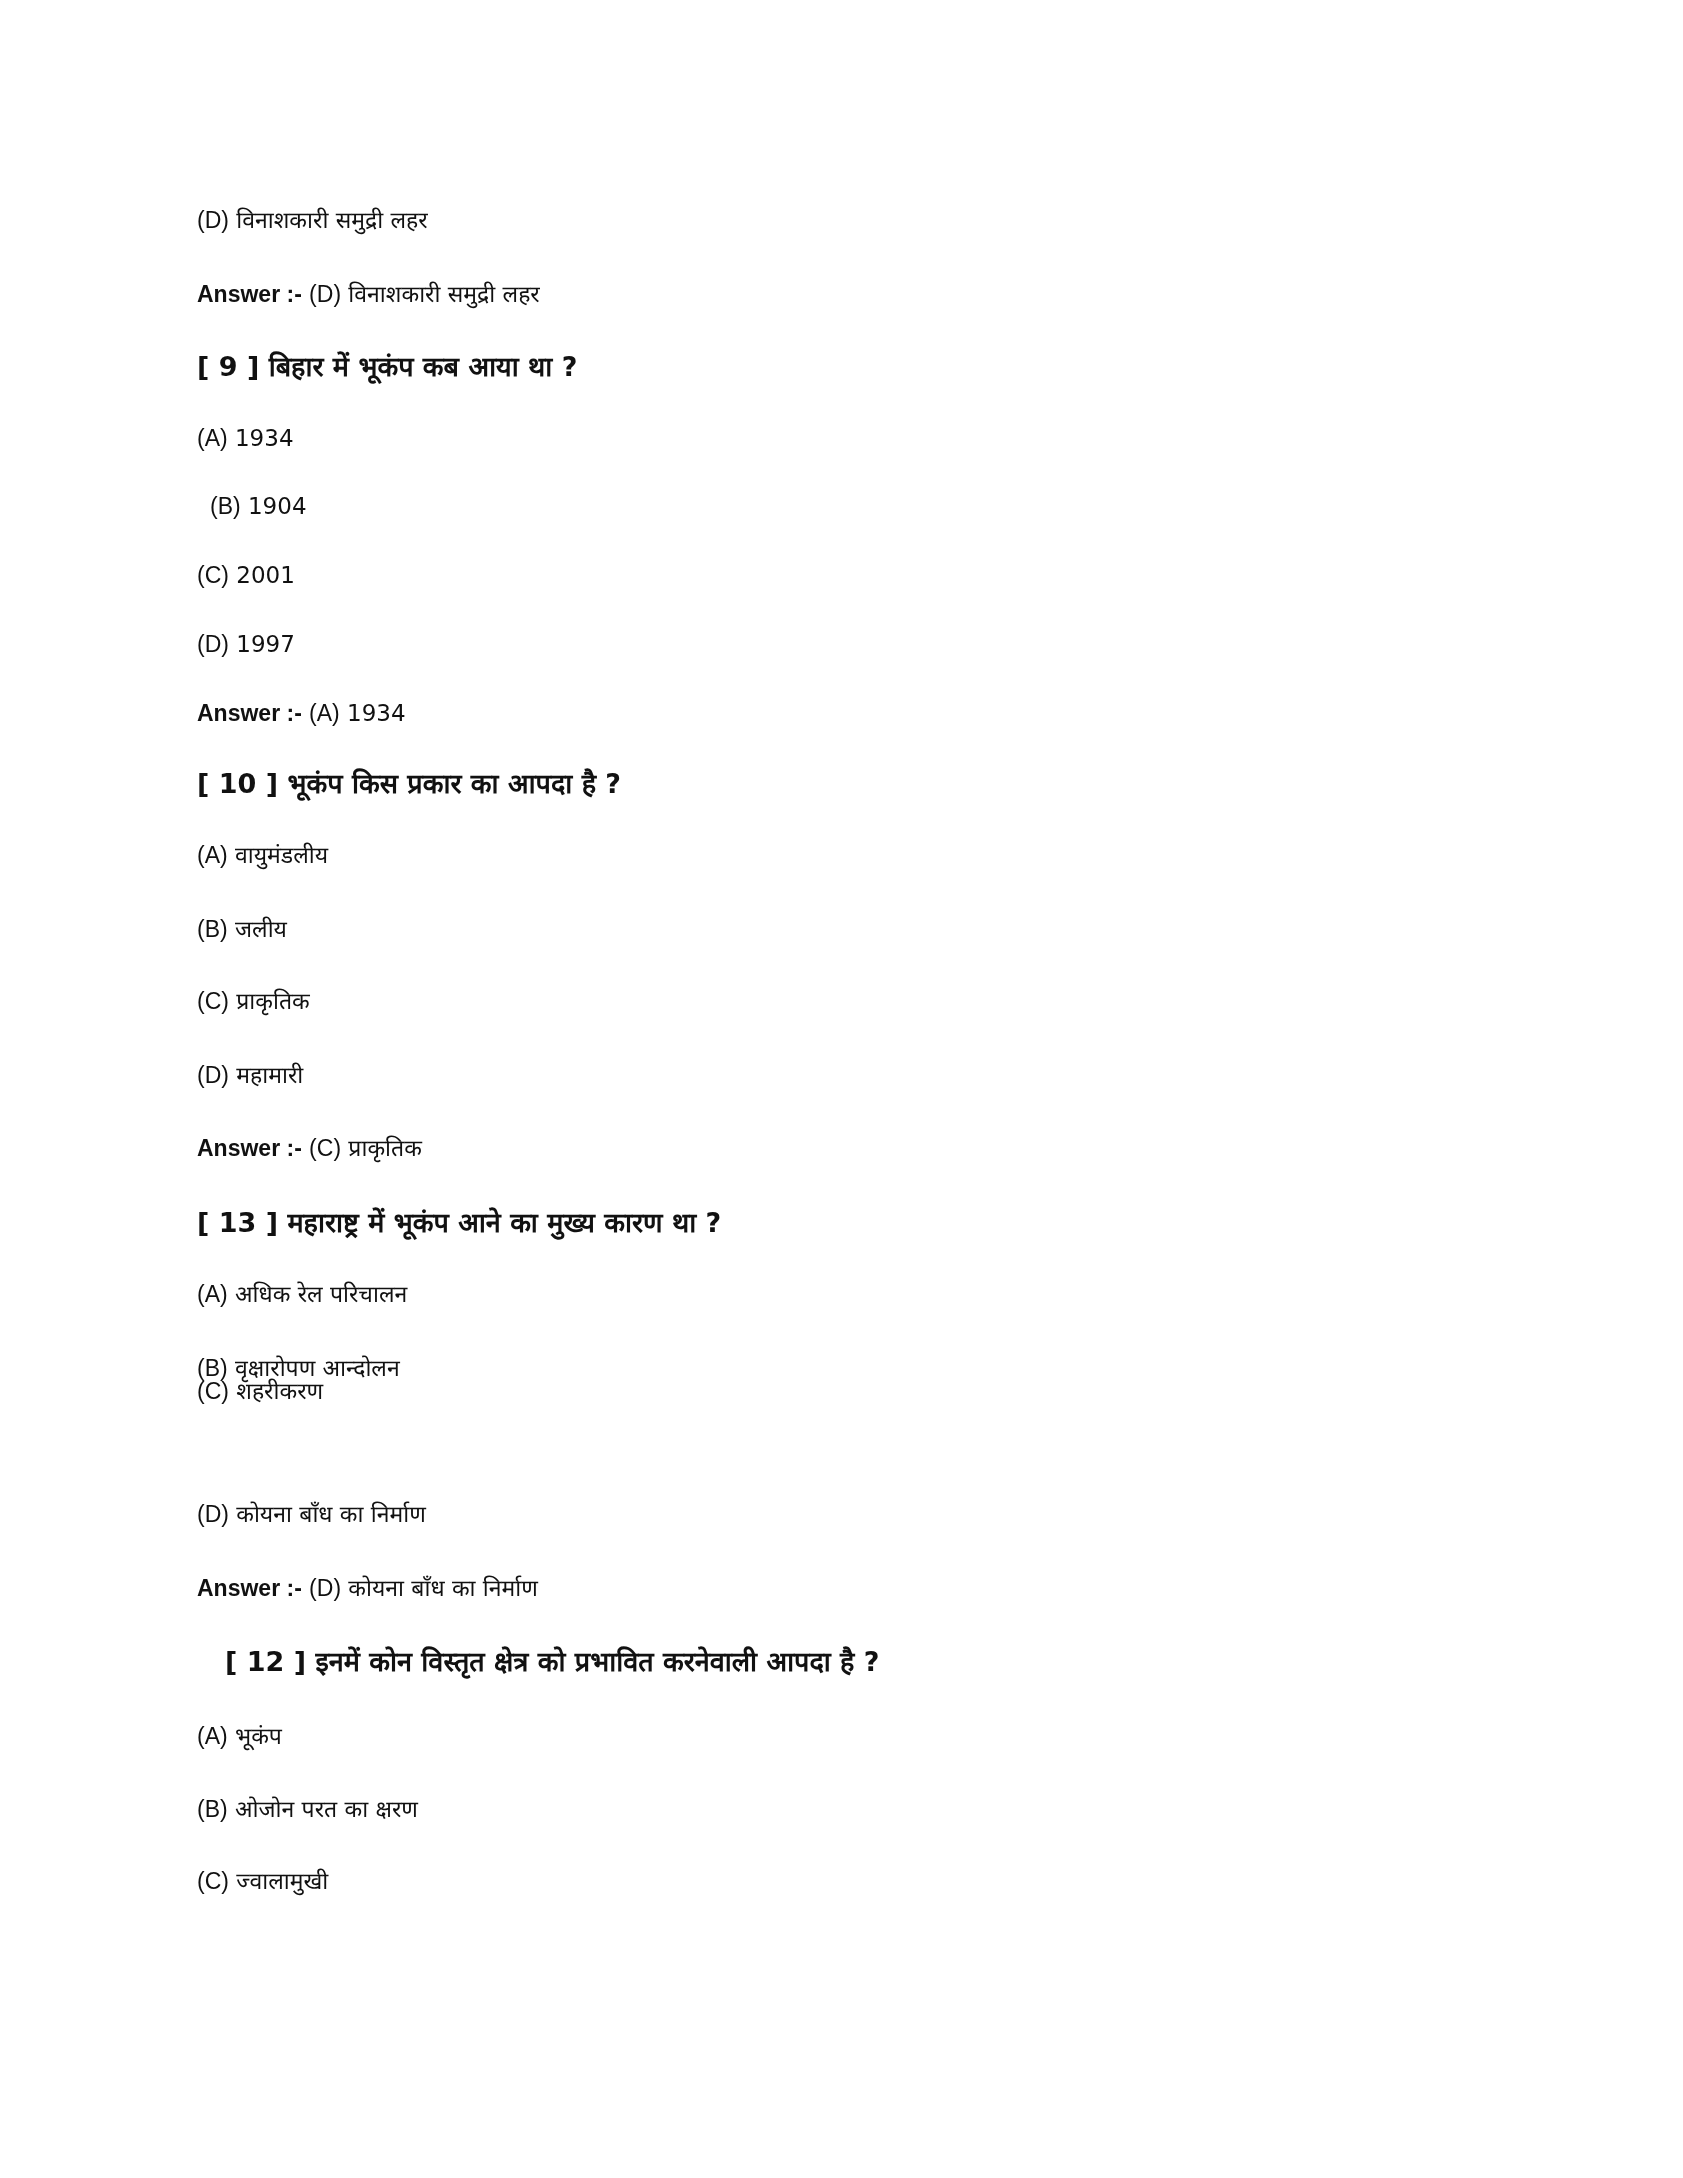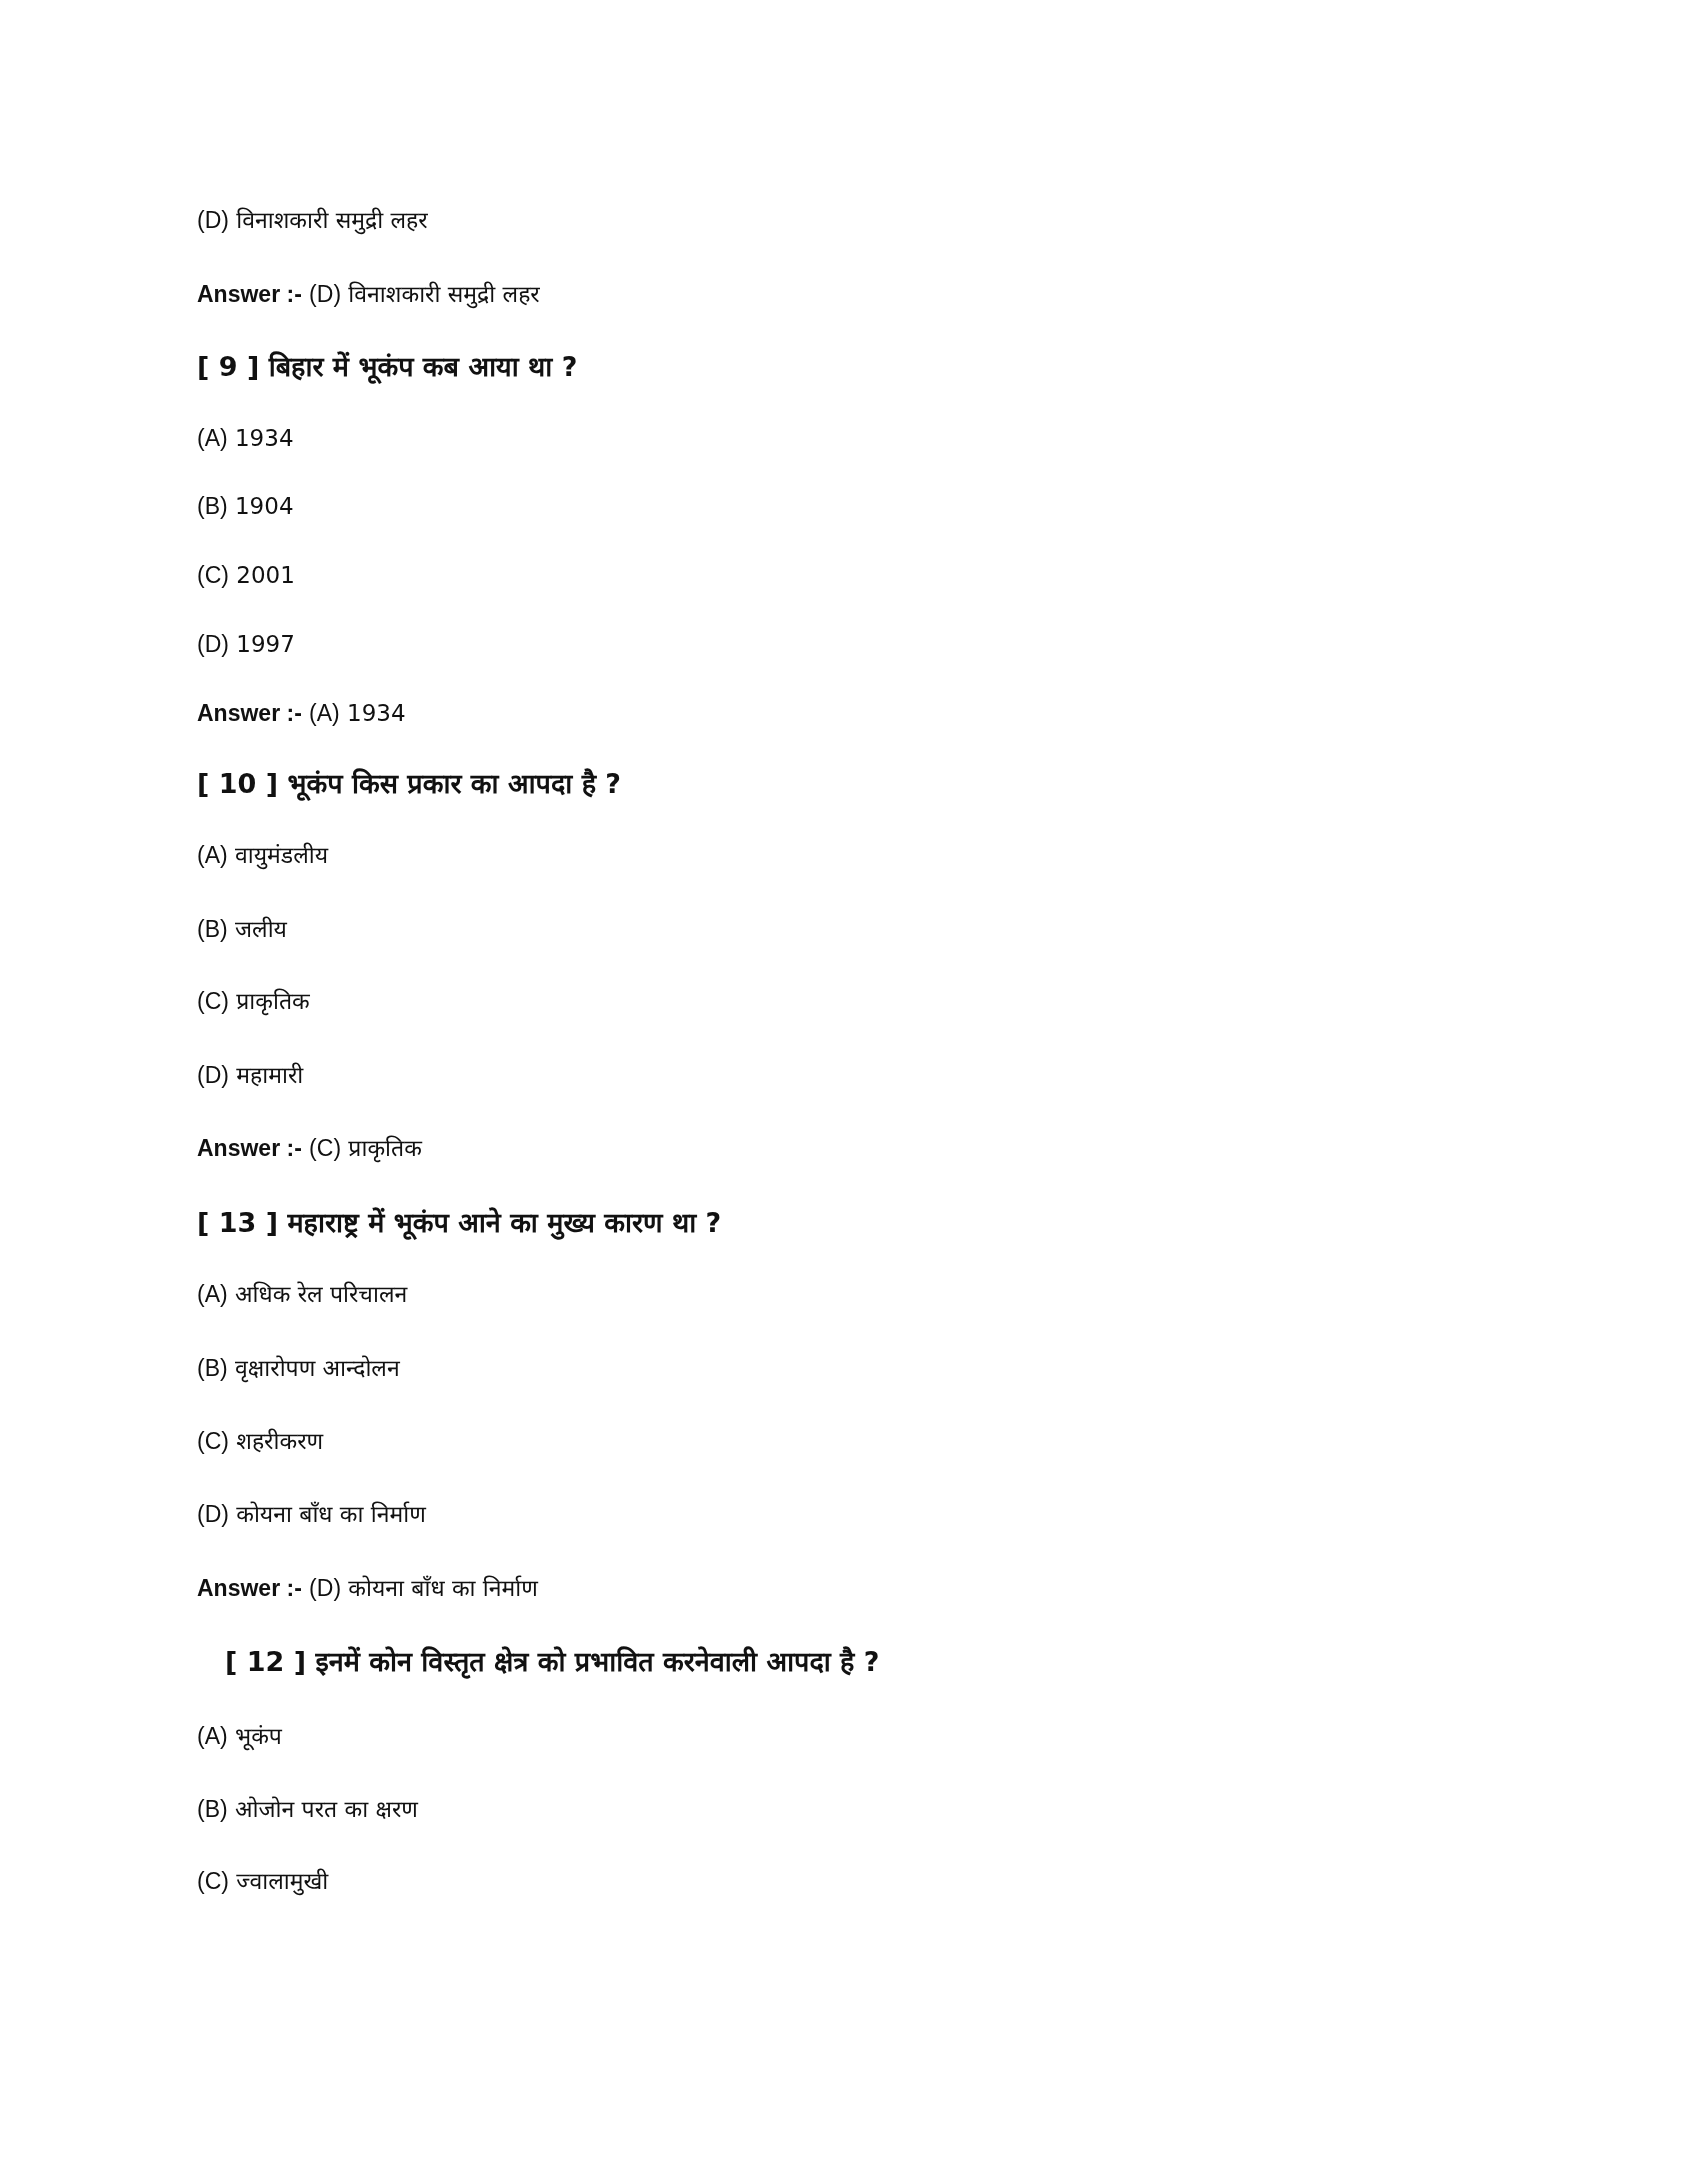--- a/index.html
+++ b/index.html
@@ -11,34 +11,34 @@
   .opt-key { font-family:"Liberation Sans", sans-serif; }
 </style>
 </head>
 <body>
 
 <div id="doc">
     <div class="line" style="top: 220px;"><span class="opt-key">(D)</span> <span>विनाशकारी समुद्री लहर</span></div>
     <div class="line" style="top: 294px;"><span class="ans-label">Answer :-</span> <span class="opt-key">(D)</span> <span>विनाशकारी समुद्री लहर</span></div>
     <div class="line q" style="top: 367px;"><span>[ 9 ]</span> <span>बिहार में भूकंप कब आया था ?</span></div>
     <div class="line" style="top: 438px;"><span class="opt-key">(A)</span> <span>1934</span></div>
-    <div class="line" style="top: 506px;"><span class="opt-key">(B)</span> <span>1904</span></div>
+    <div class="line" style="top: 506px; margin-left: 13px;"><span class="opt-key">(B)</span> <span>1904</span></div>
     <div class="line" style="top: 575px;"><span class="opt-key">(C)</span> <span>2001</span></div>
     <div class="line" style="top: 644px;"><span class="opt-key">(D)</span> <span>1997</span></div>
     <div class="line" style="top: 713px;"><span class="ans-label">Answer :-</span> <span class="opt-key">(A)</span> <span>1934</span></div>
     <div class="line q" style="top: 784px;"><span>[ 10 ]</span> <span>भूकंप किस प्रकार का आपदा है ?</span></div>
     <div class="line" style="top: 855px;"><span class="opt-key">(A)</span> <span>वायुमंडलीय</span></div>
     <div class="line" style="top: 929px;"><span class="opt-key">(B)</span> <span>जलीय</span></div>
     <div class="line" style="top: 1001px;"><span class="opt-key">(C)</span> <span>प्राकृतिक</span></div>
     <div class="line" style="top: 1075px;"><span class="opt-key">(D)</span> <span>महामारी</span></div>
     <div class="line" style="top: 1148px;"><span class="ans-label">Answer :-</span> <span class="opt-key">(C)</span> <span>प्राकृतिक</span></div>
     <div class="line q" style="top: 1223px;"><span>[ 13 ]</span> <span>महाराष्ट्र में भूकंप आने का मुख्य कारण था ?</span></div>
     <div class="line" style="top: 1294px;"><span class="opt-key">(A)</span> <span>अधिक रेल परिचालन</span></div>
     <div class="line" style="top: 1368px;"><span class="opt-key">(B)</span> <span>वृक्षारोपण आन्दोलन</span></div>
-    <div class="line" style="top: 1441px;"><span class="opt-key">(C)</span> <span>शहरीकरण</span></div>
+    <div class="line" style="top: 1391px;"><span class="opt-key">(C)</span> <span>शहरीकरण</span></div>
     <div class="line" style="top: 1514px;"><span class="opt-key">(D)</span> <span>कोयना बाँध का निर्माण</span></div>
     <div class="line" style="top: 1588px;"><span class="ans-label">Answer :-</span> <span class="opt-key">(D)</span> <span>कोयना बाँध का निर्माण</span></div>
     <div class="line q" style="top: 1662px; margin-left: 28px;"><span>[ 12 ]</span> <span>इनमें कोन विस्तृत क्षेत्र को प्रभावित करनेवाली आपदा है ?</span></div>
     <div class="line" style="top: 1736px;"><span class="opt-key">(A)</span> <span>भूकंप</span></div>
     <div class="line" style="top: 1809px;"><span class="opt-key">(B)</span> <span>ओजोन परत का क्षरण</span></div>
     <div class="line" style="top: 1881px;"><span class="opt-key">(C)</span> <span>ज्वालामुखी</span></div>
   </div>
 
 
 </body></html>

